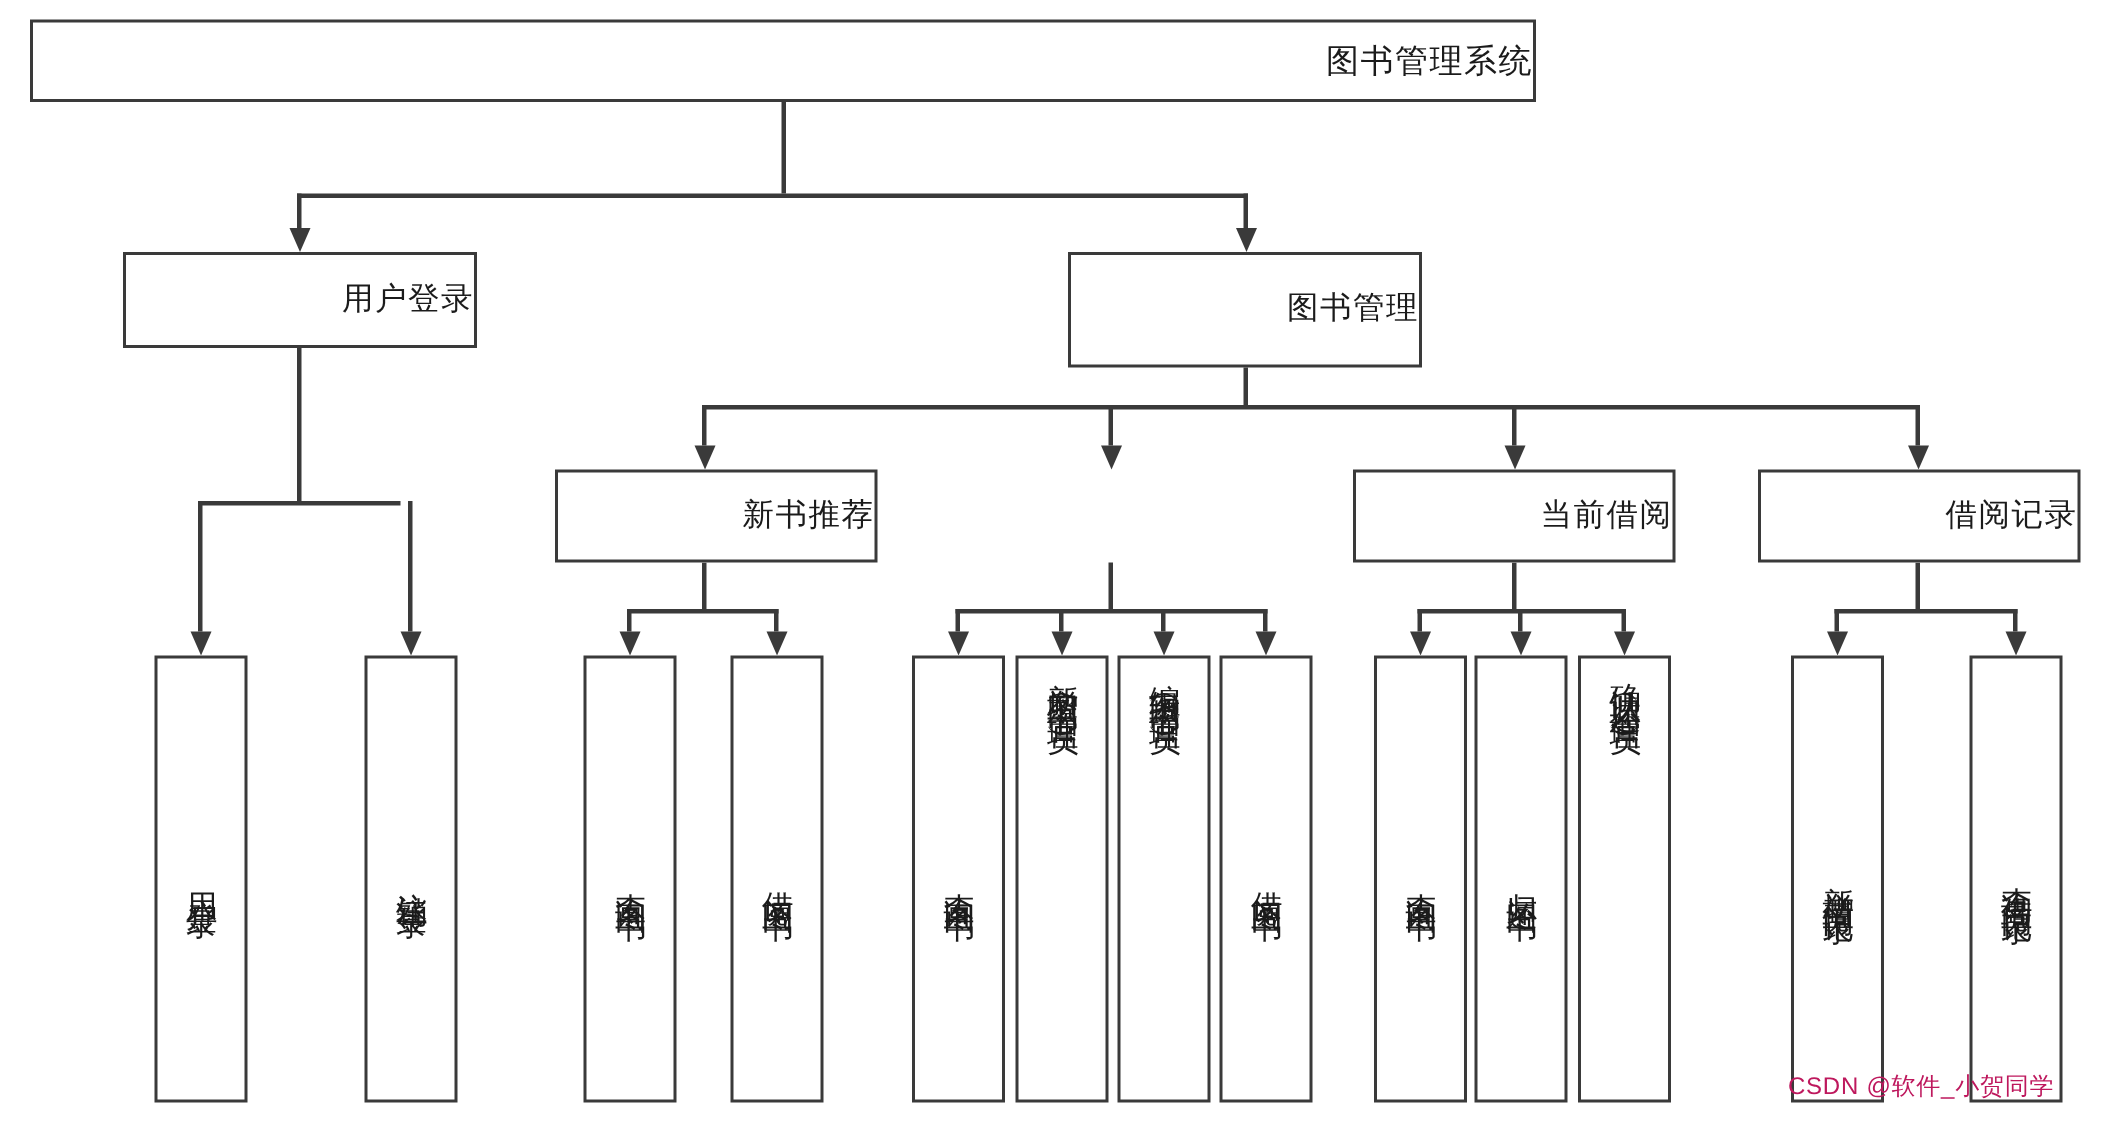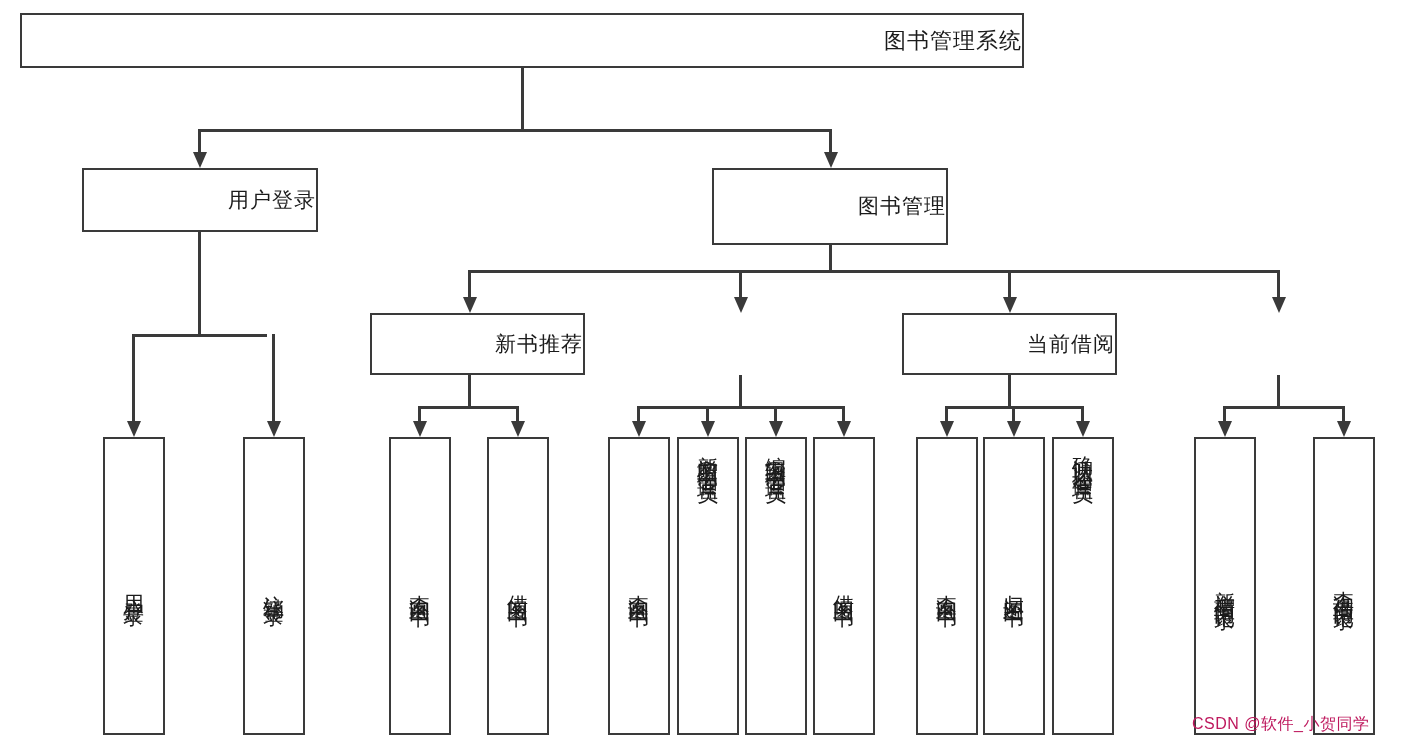--- a/index.html
+++ b/index.html
@@ -134,20 +134,23 @@
   <div class="arrow" style="left:1003px;top:297px;"></div>
   <div class="conn v" style="left:1277px;top:270px;width:3px;height:27px;"></div>
   <div class="arrow" style="left:1272px;top:297px;"></div>
 
   <div class="node lvl3" style="left:370px;top:313px;width:215px;height:62px;">
     <span class="node-label">新书推荐</span>
   </div>
   <div class="node lvl3" style="left:902px;top:313px;width:215px;height:62px;">
     <span class="node-label">当前借阅</span>
   </div>
+  <div class="node lvl3" style="left:1172px;top:313px;width:215px;height:62px;">
+    <span class="node-label">借阅记录</span>
+  </div>
 
   <div class="conn v" style="left:468px;top:375px;width:3px;height:31px;"></div>
   <div class="conn h" style="left:418px;top:406px;width:101px;height:3px;"></div>
   <div class="conn v" style="left:418px;top:406px;width:3px;height:15px;"></div>
   <div class="arrow" style="left:413px;top:421px;"></div>
   <div class="conn v" style="left:516px;top:406px;width:3px;height:15px;"></div>
   <div class="arrow" style="left:511px;top:421px;"></div>
 
   <div class="conn v" style="left:739px;top:375px;width:3px;height:31px;"></div>
   <div class="conn h" style="left:637px;top:406px;width:208px;height:3px;"></div>

